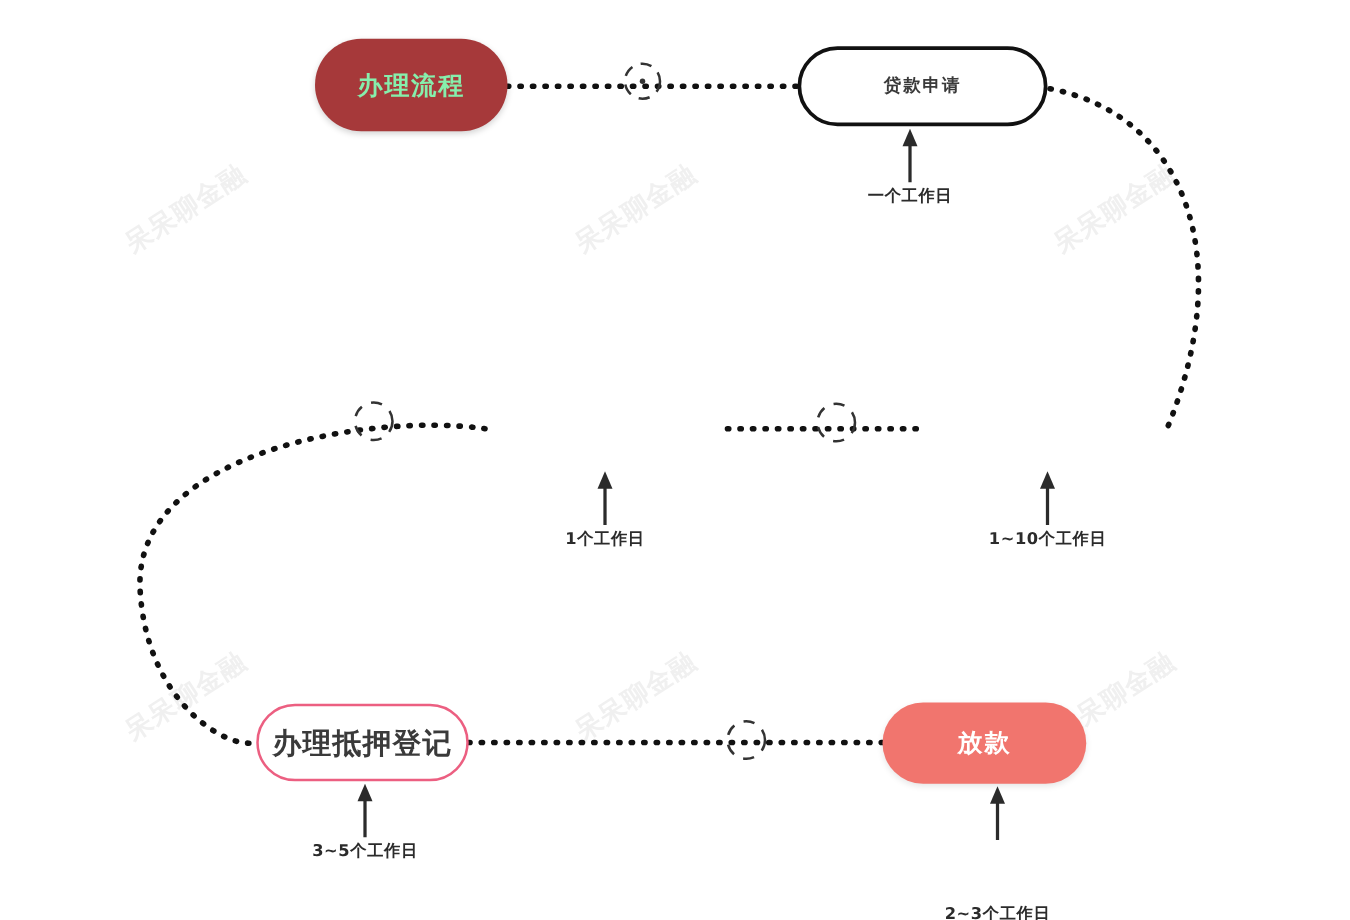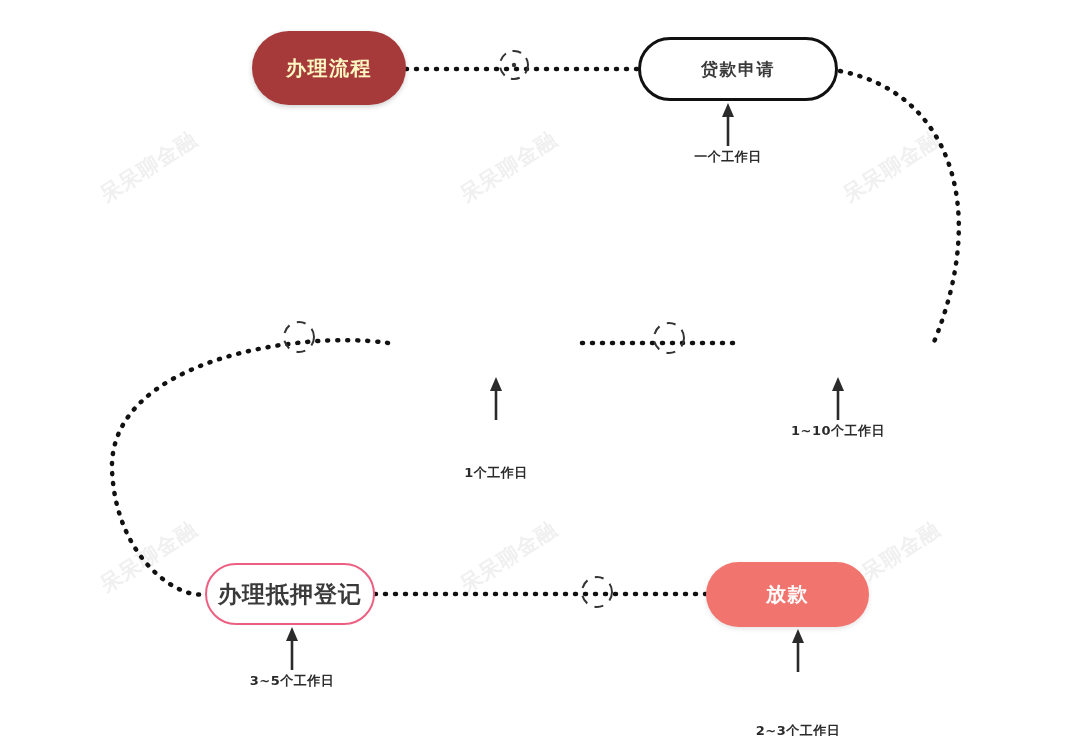--- a/index.html
+++ b/index.html
@@ -45,29 +45,29 @@
     z-index: 1;
   }
   
   .node {
     position: absolute;
     box-sizing: border-box;
     display: flex;
     align-items: center;
     justify-content: center;
     border-radius: 999px;
-    font-size: 17px;
+    font-size: 14px;
     font-weight: 700;
     letter-spacing: 1.5px;
     z-index: 3;
     background: #ffffff;
   }
   .node.filled-dark {
     background: #a6393a;
-    color: #fef9c3;
+    color: #86efac;
     border: none;
     box-shadow: 0 2px 5px rgba(0,0,0,0.18);
     font-size: 20px;
   }
   .node.filled-salmon {
     background: #f1756e;
     color: #ffffff;
     border: none;
     box-shadow: 0 2px 5px rgba(0,0,0,0.10);
     font-size: 20px;
@@ -157,21 +157,21 @@
   </div>
 
   <div class="anno" style="left:668px; top:102px; width:120px;">
     <svg width="16" height="44" viewBox="0 0 16 44">
       <line x1="8" y1="44" x2="8" y2="12" stroke="#2b2b2b" stroke-width="2.6"></line>
       <polygon points="8,1 14,15 2,15" fill="#2b2b2b"></polygon>
     </svg>
     <span class="anno-text">一个工作日</span>
   </div>
 
-  <div class="anno" style="left:436px; top:376px; width:120px;gap:42px;">
+  <div class="anno" style="left:424px; top:376px; width:120px;">
     <svg width="16" height="44" viewBox="0 0 16 44">
       <line x1="8" y1="44" x2="8" y2="12" stroke="#2b2b2b" stroke-width="2.6"></line>
       <polygon points="8,1 14,15 2,15" fill="#2b2b2b"></polygon>
     </svg>
     <span class="anno-text">1个工作日</span>
   </div>
 
   <div class="anno" style="left:778px; top:376px; width:120px;">
     <svg width="16" height="44" viewBox="0 0 16 44">
       <line x1="8" y1="44" x2="8" y2="12" stroke="#2b2b2b" stroke-width="2.6"></line>

